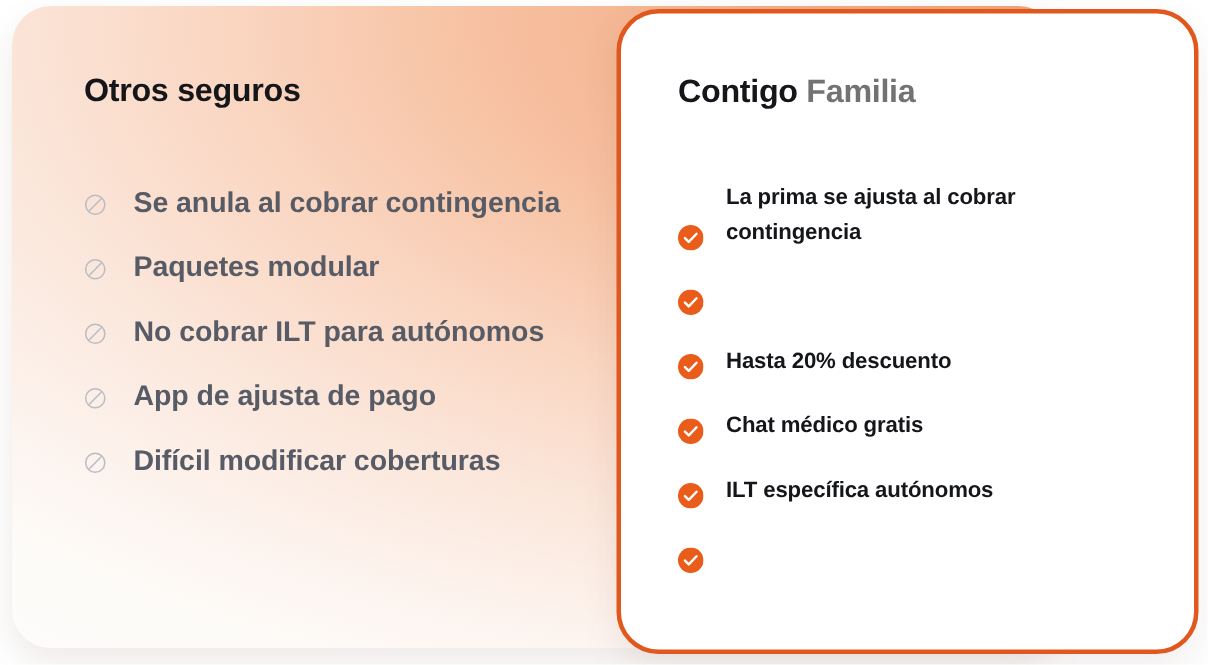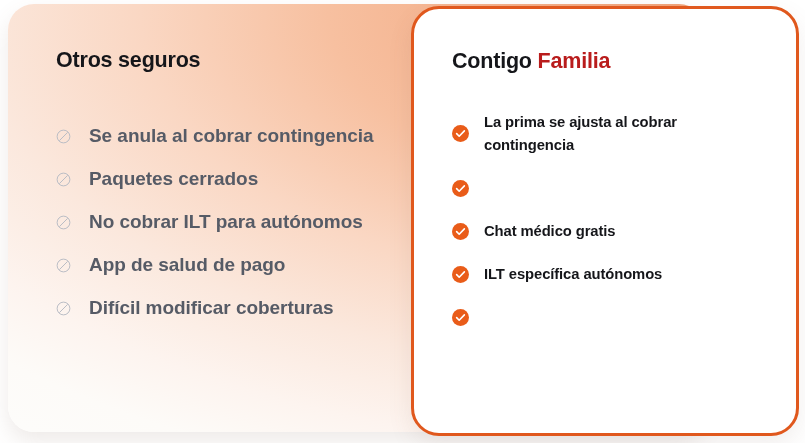--- a/index.html
+++ b/index.html
@@ -108,33 +108,33 @@
 
   .title-contigo {
     font-size: 21.5px;
     font-weight: 700;
     color: #15161a;
     letter-spacing: -0.2px;
     margin: 0;
     line-height: 1.2;
   }
   .title-contigo .accent {
-    color: #b91c1c;
+    color: #737373;
   }
 
   .list-contigo {
     list-style: none;
     margin: 0;
     padding: 0;
     margin-top: 26px;
   }
 
   .item-contigo {
     display: flex;
-    align-items: center;
+    align-items: flex-end;
     gap: 15px;
     min-height: 43px;
   }
   .item-contigo.two-line {
     min-height: 66px;
   }
 
   .icon-check {
     flex: 0 0 auto;
     width: 17px;
@@ -170,39 +170,39 @@
           </span>
           <span class="label-other">Se anula al cobrar contingencia</span>
         </li>
         <li class="item-other">
           <span class="icon-ban">
             <svg viewBox="0 0 16 16" width="15" height="15" aria-hidden="true">
               <circle cx="8" cy="8" r="6.8" fill="none" stroke="#b9bcc4" stroke-width="1.05"></circle>
               <line x1="3.6" y1="12.4" x2="12.4" y2="3.6" stroke="#b9bcc4" stroke-width="1.05"></line>
             </svg>
           </span>
-          <span class="label-other">Paquetes cerrados</span>
+          <span class="label-other">Paquetes modular</span>
         </li>
         <li class="item-other">
           <span class="icon-ban">
             <svg viewBox="0 0 16 16" width="15" height="15" aria-hidden="true">
               <circle cx="8" cy="8" r="6.8" fill="none" stroke="#b9bcc4" stroke-width="1.05"></circle>
               <line x1="3.6" y1="12.4" x2="12.4" y2="3.6" stroke="#b9bcc4" stroke-width="1.05"></line>
             </svg>
           </span>
           <span class="label-other">No cobrar ILT para autónomos</span>
         </li>
         <li class="item-other">
           <span class="icon-ban">
             <svg viewBox="0 0 16 16" width="15" height="15" aria-hidden="true">
               <circle cx="8" cy="8" r="6.8" fill="none" stroke="#b9bcc4" stroke-width="1.05"></circle>
               <line x1="3.6" y1="12.4" x2="12.4" y2="3.6" stroke="#b9bcc4" stroke-width="1.05"></line>
             </svg>
           </span>
-          <span class="label-other">App de salud de pago</span>
+          <span class="label-other">App de ajusta de pago</span>
         </li>
         <li class="item-other">
           <span class="icon-ban">
             <svg viewBox="0 0 16 16" width="15" height="15" aria-hidden="true">
               <circle cx="8" cy="8" r="6.8" fill="none" stroke="#b9bcc4" stroke-width="1.05"></circle>
               <line x1="3.6" y1="12.4" x2="12.4" y2="3.6" stroke="#b9bcc4" stroke-width="1.05"></line>
             </svg>
           </span>
           <span class="label-other">Difícil modificar coberturas</span>
         </li>
@@ -235,20 +235,29 @@
             </svg>
           </span>
         </li>
         <li class="item-contigo">
           <span class="icon-check">
             <svg viewBox="0 0 18 18" width="17" height="17" aria-hidden="true">
               <circle cx="9" cy="9" r="9" fill="#e95c19"></circle>
               <path d="M4.9 9.2 L7.6 11.9 L13.1 6.2" fill="none" stroke="#ffffff" stroke-width="1.7" stroke-linecap="round" stroke-linejoin="round"></path>
             </svg>
           </span>
+          <span class="label-contigo">Hasta 20% descuento</span>
+        </li>
+        <li class="item-contigo">
+          <span class="icon-check">
+            <svg viewBox="0 0 18 18" width="17" height="17" aria-hidden="true">
+              <circle cx="9" cy="9" r="9" fill="#e95c19"></circle>
+              <path d="M4.9 9.2 L7.6 11.9 L13.1 6.2" fill="none" stroke="#ffffff" stroke-width="1.7" stroke-linecap="round" stroke-linejoin="round"></path>
+            </svg>
+          </span>
           <span class="label-contigo">Chat médico gratis</span>
         </li>
         <li class="item-contigo">
           <span class="icon-check">
             <svg viewBox="0 0 18 18" width="17" height="17" aria-hidden="true">
               <circle cx="9" cy="9" r="9" fill="#e95c19"></circle>
               <path d="M4.9 9.2 L7.6 11.9 L13.1 6.2" fill="none" stroke="#ffffff" stroke-width="1.7" stroke-linecap="round" stroke-linejoin="round"></path>
             </svg>
           </span>
           <span class="label-contigo">ILT específica autónomos</span>

